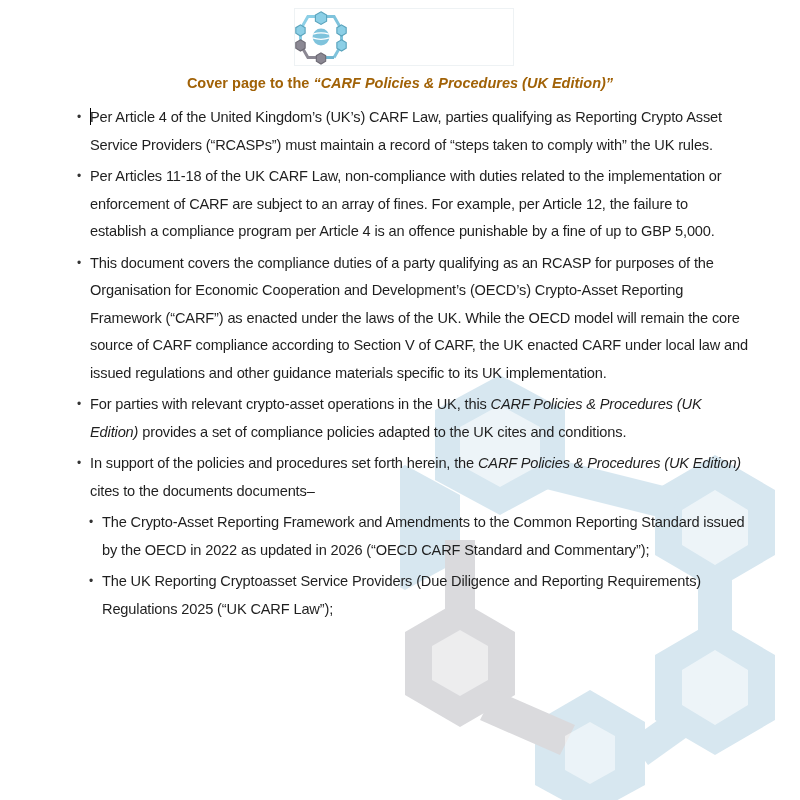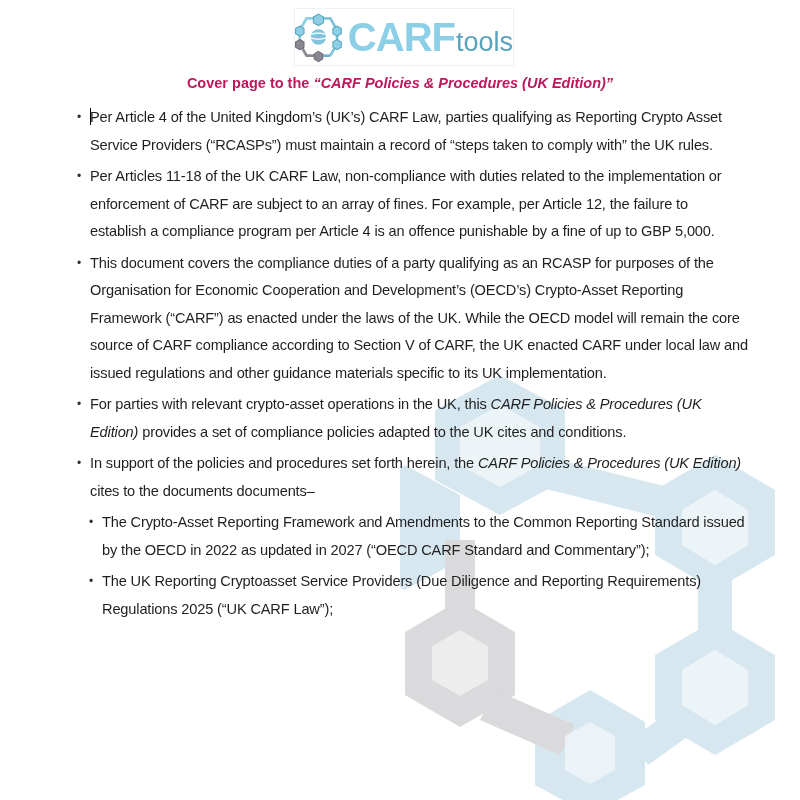--- a/index.html
+++ b/index.html
@@ -23,21 +23,21 @@
   .logo-carf {
     font-size:40px; font-weight:bold; color:#8ccfe6; letter-spacing:-1px;
     font-family:"Liberation Sans", sans-serif;
   }
   .logo-tools {
     font-size:27px; color:#5aa3bc; margin-left:1px;
     font-family:"Liberation Sans", sans-serif;
   }
   .subtitle {
     position:absolute; left:0; right:0; top:75px; text-align:center;
-    font-size:14.5px; font-weight:bold; color:#be185d; z-index:2;
+    font-size:14.5px; font-weight:bold; color:#a16207; z-index:2;
   }
   .subtitle em { font-style:italic; }
   .content {
     position:absolute; left:78px; top:104px; width:670px; z-index:2;
     font-size:14.6px; line-height:27.5px; letter-spacing:-0.15px;
   }
   ul { margin:0; padding:0; list-style:none; }
   li.l1 { position:relative; padding-left:12px; margin-bottom:4px; }
   li.l1::before, li.l2::before {
     content:"•"; position:absolute; left:-1px; top:0; font-size:12px; color:#333;
@@ -102,36 +102,32 @@
       <polygon points="52,33 57,36 57,42 52,45 47,42 47,36"></polygon>
       <polygon points="8,17 13,20 13,26 8,29 3,26 3,20"></polygon>
     </g>
     <g fill="#8b8893" stroke="#6d6a74" stroke-width="1.2">
       <polygon points="8,33 13,36 13,42 8,45 3,42 3,36"></polygon>
       <polygon points="30,47 35,50 35,56 30,59 25,56 25,50"></polygon>
     </g>
     <circle cx="30" cy="30" r="9" fill="#7fc3dc"></circle>
     <path d="M21.5,27 Q30,24 38.5,27 M21,31 Q30,34 39,31" stroke="#ffffff" stroke-width="1.4" fill="none"></path>
   </svg>
-  <div class="logo-text">
-    <span class="logo-carf">CARF</span>
-    <span class="logo-tools">tools</span>
-  </div>
 </div>
 
 <div class="subtitle">
   <span>Cover page to the </span><em>“CARF Policies &amp; Procedures (UK Edition)”</em>
 </div>
 
 <div class="content">
   <ul>
     <li class="l1"><span class="cursor"></span><span>Per Article 4 of the United Kingdom’s (UK’s) CARF Law, parties qualifying as Reporting Crypto Asset Service Providers (“RCASPs”) must maintain a record of “steps taken to comply with” the UK rules.</span></li>
     <li class="l1"><span>Per Articles 11-18 of the UK CARF Law, non-compliance with duties related to the implementation or enforcement of CARF are subject to an array of fines. For example, per Article 12, the failure to establish a compliance program per Article 4 is an offence punishable by a fine of up to GBP 5,000.</span></li>
     <li class="l1"><span>This document covers the compliance duties of a party qualifying as an RCASP for purposes of the Organisation for Economic Cooperation and Development’s (OECD’s) Crypto-Asset Reporting Framework (“CARF”) as enacted under the laws of the UK. While the OECD model will remain the core source of CARF compliance according to Section V of CARF, the UK enacted CARF under local law and issued regulations and other guidance materials specific to its UK implementation.</span></li>
     <li class="l1"><span>For parties with relevant crypto-asset operations in the UK, this </span><i>CARF Policies &amp; Procedures (UK Edition)</i><span> provides a set of compliance policies adapted to the UK cites and conditions.</span></li>
     <li class="l1"><span>In support of the policies and procedures set forth herein, the </span><i>CARF Policies &amp; Procedures (UK Edition)</i><span> cites to the documents documents–</span></li>
   </ul>
   <ul>
-    <li class="l2"><span>The Crypto-Asset Reporting Framework and Amendments to the Common Reporting Standard issued by the OECD in 2022 as updated in 2027 (“OECD CARF Standard and Commentary”);</span></li>
+    <li class="l2"><span>The Crypto-Asset Reporting Framework and Amendments to the Common Reporting Standard issued by the OECD in 2022 as updated in 2026 (“OECD CARF Standard and Commentary”);</span></li>
     <li class="l2"><span>The UK Reporting Cryptoasset Service Providers (Due Diligence and Reporting Requirements) Regulations 2025 (“UK CARF Law”);</span></li>
 
   </ul>
 </div>
 
 </body></html>

